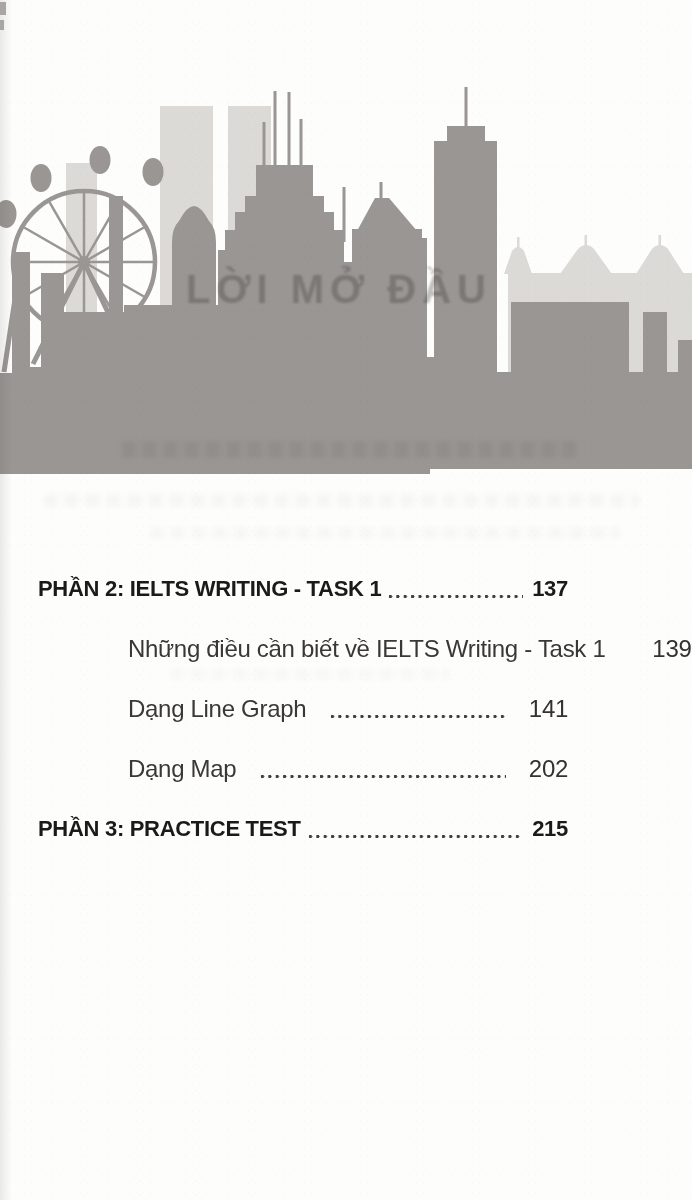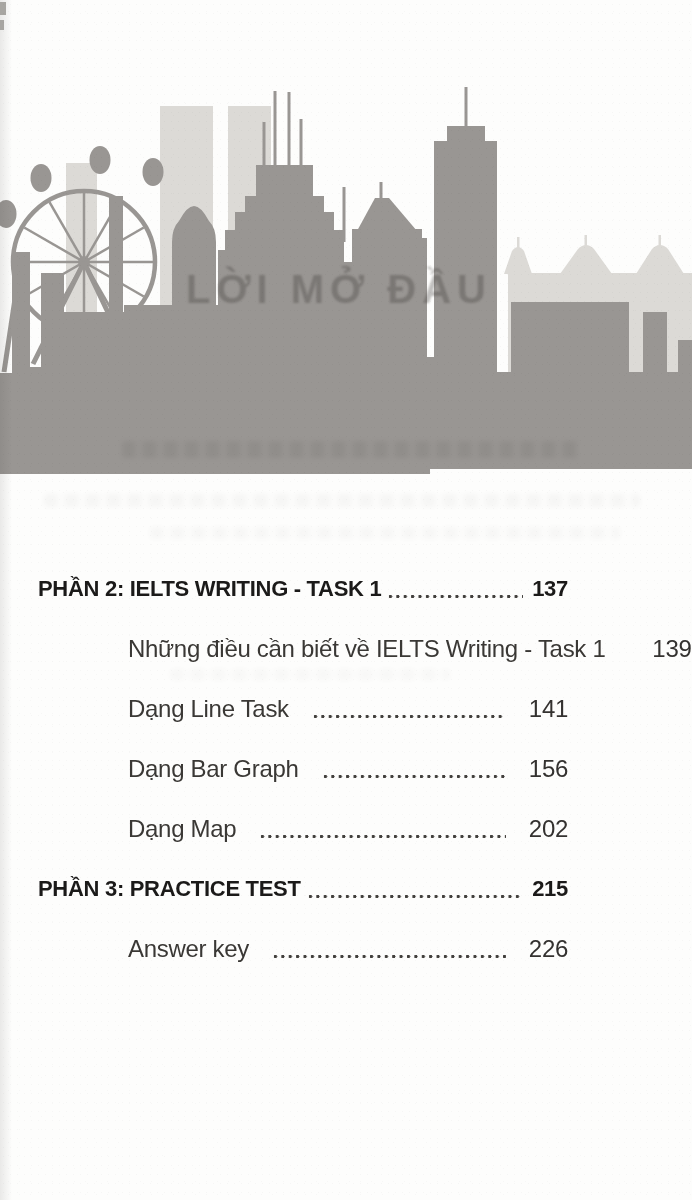--- a/index.html
+++ b/index.html
@@ -156,44 +156,34 @@
       <span class="label">PHẦN 2: IELTS WRITING - TASK 1</span>
       <span class="dots"></span>
       <span class="num">137</span>
     </div>
     <div class="toc-row level-item">
       <span class="label">Những điều cần biết về IELTS Writing - Task 1</span>
       <span class="dots"></span>
       <span class="num">139</span>
     </div>
     <div class="toc-row level-item">
-      <span class="label">Dạng Line Task</span>
+      <span class="label">Dạng Line Graph</span>
       <span class="dots"></span>
       <span class="num">141</span>
-    </div>
-    <div class="toc-row level-item">
-      <span class="label">Dạng Bar Graph</span>
-      <span class="dots"></span>
-      <span class="num">156</span>
     </div>
     <div class="toc-row level-item">
       <span class="label">Dạng Map</span>
       <span class="dots"></span>
       <span class="num">202</span>
     </div>
     <div class="toc-row level-section">
       <span class="label">PHẦN 3: PRACTICE TEST</span>
       <span class="dots"></span>
       <span class="num">215</span>
     </div>
-    <div class="toc-row level-item">
-      <span class="label">Answer key</span>
-      <span class="dots"></span>
-      <span class="num">226</span>
-    </div>
   </div>
 
 <div class="left-edge-shade"></div>
 <div class="corner-mark">
     <i></i>
     <i></i>
   </div>
 <div class="speckle"></div>
 
 </body></html>

